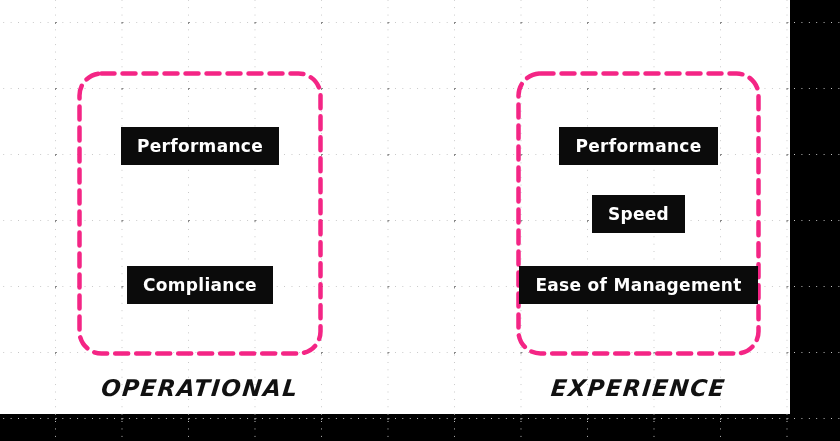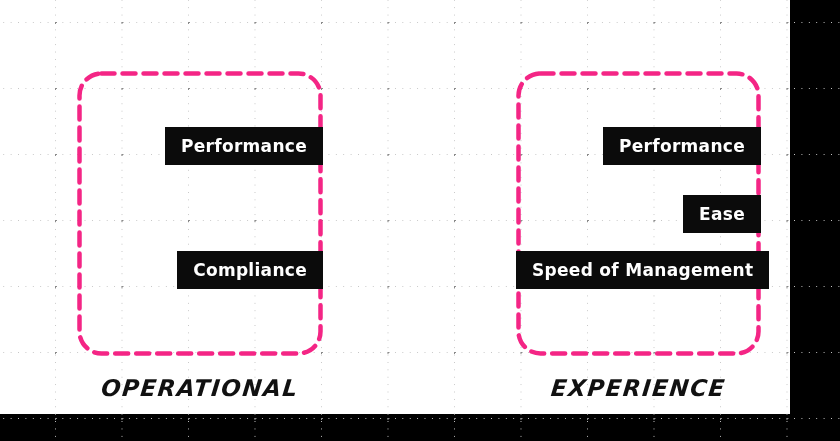--- a/index.html
+++ b/index.html
@@ -40,24 +40,24 @@
   .group-left{left:77px;width:246px;}
   .group-right{left:516px;width:245px;}
   .dashed-box{position:absolute;left:0;top:0;display:block;}
   .dash-rect{
     fill:none;
     stroke:var(--accent-pink);
     stroke-width:4.5;
     stroke-dasharray:13 8;
     stroke-linecap:round;
   }
-  .row{position:absolute;left:0;right:0;text-align:right;text-decoration:underline;}
+  .row{position:absolute;left:0;right:0;text-align:center;text-decoration:underline;}
   .row-1{top:56px;}
   .row-2{top:124px;}
-  .row-3{top:180px;}
+  .row-3{top:195px;}
   .tag{
     display:inline-block;
     background:var(--box-black);
     color:var(--label-text);
     font-weight:bold;
     font-size:17px;
     line-height:38px;
     padding:0 16px;
     letter-spacing:0.3px;
     white-space:nowrap;
@@ -98,21 +98,21 @@
   </section>
 
   <section class="group group-right">
     <svg class="dashed-box" width="245" height="285" viewBox="0 0 245 285" aria-hidden="true">
       <rect class="dash-rect" x="2.5" y="2.5" width="240" height="280" rx="22"></rect>
     </svg>
     <div class="row row-1">
       <span class="tag">Performance</span>
     </div>
     <div class="row row-2">
-      <span class="tag">Ease</span>
+      <span class="tag">Speed</span>
     </div>
     <div class="row row-3">
-      <span class="tag">Speed of Management</span>
+      <span class="tag">Ease of Management</span>
     </div>
     <div class="caption">EXPERIENCE</div>
   </section>
 
 </div>
 
 </body></html>

